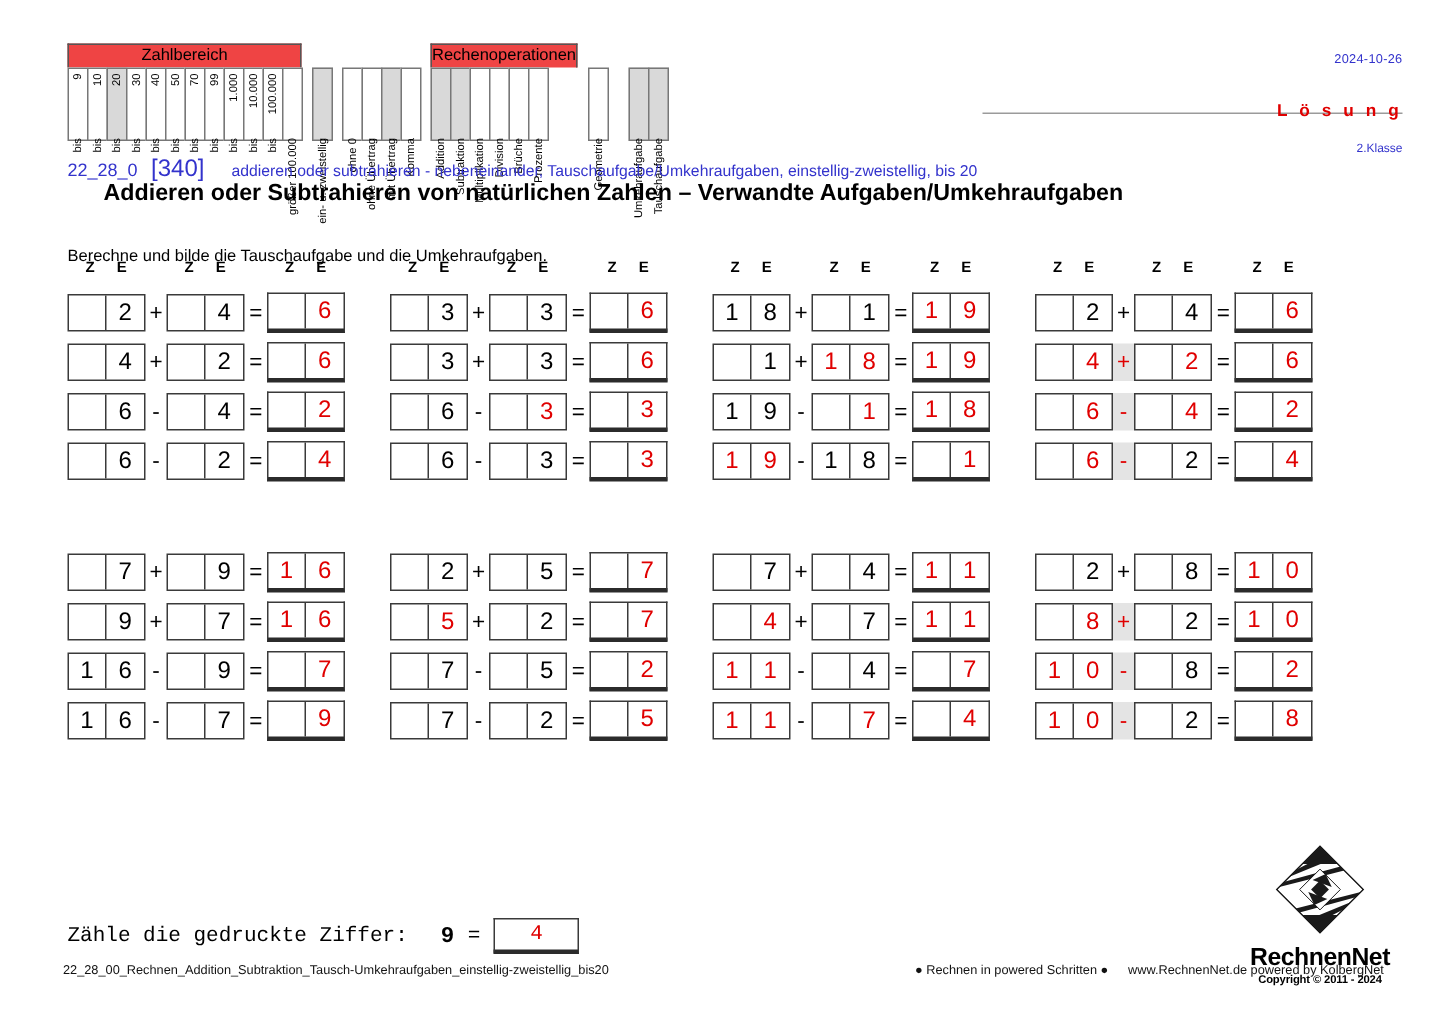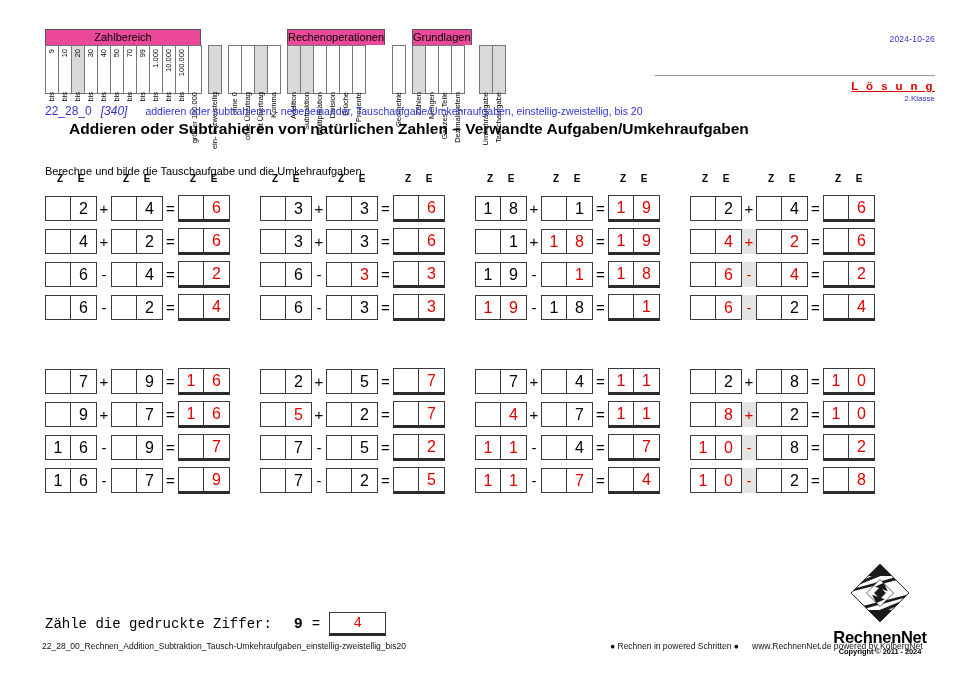--- a/index.html
+++ b/index.html
@@ -20,21 +20,21 @@
   }
   .cat-group{display:flex;flex-direction:column;}
   .cat-group-title{
     height:15px;line-height:15px;
     text-align:center;
     font-size:11px;
     color:#000;
     border-top:1px solid #555;
     border-left:1px solid #555;
     border-right:1px solid #555;
-    background:#ec4899;
+    background:#ef4444;
     white-space:nowrap;
   }
   .cat-group-title.blank{border:none;background:transparent;}
   .cat-cells{display:flex;}
   .cat-cell{
     width:14px;height:49px;
     border:1px solid #777;
     margin-right:-1px;
     background:#fff;
     position:relative;
@@ -59,38 +59,37 @@
   #date-stamp{
     position:absolute;right:28px;top:34px;
     font-size:8.5px;color:#3333cc;
     letter-spacing:.2px;
   }
   #hr-top{
     position:absolute;left:655px;top:75px;width:280px;height:0;
     border-top:1.5px solid #9b9b9b;
   }
   #solution-label{
-    position:absolute;right:28px;top:80px;
+    position:absolute;right:28px;top:68px;
     font-size:11.5px;color:#e00000;font-weight:bold;
     letter-spacing:2.4px;
-    text-decoration:underline;
   }
   #class-label{
     position:absolute;right:28px;top:94px;
     font-size:8px;color:#3333cc;
   }
 
   
   #meta-line{
     position:absolute;left:45px;top:104px;
     font-size:10.5px;color:#3333cc;
     white-space:nowrap;
   }
   #meta-line .code{font-size:12px;}
-  #meta-line .num{margin-left:9px;font-size:12px;font-style:italic;}
+  #meta-line .num{margin-left:9px;font-size:16px;}
   #meta-line .desc{margin-left:18px;}
   #main-title{
     position:absolute;left:45px;top:120px;
     font-size:15.5px;font-weight:bold;color:#000;
     white-space:nowrap;
     margin-left:24px;
   }
   #sub-title{
     position:absolute;left:45px;top:141px;
     font-size:11px;color:#000;
@@ -314,37 +313,20 @@
     <div class="cat-gap"></div>
     <div class="cat-group">
       <div class="cat-group-title blank"></div>
       <div class="cat-cells">
         <div class="cat-cell">
           <span class="lbl full">Geometrie</span>
         </div>
       </div>
     </div>
     <div class="cat-gap"></div>
-    <div class="cat-group">
-      <div class="cat-group-title">Grundlagen</div>
-      <div class="cat-cells">
-        <div class="cat-cell hl">
-          <span class="lbl full">Zahlen</span>
-        </div>
-        <div class="cat-cell">
-          <span class="lbl full">Mengen</span>
-        </div>
-        <div class="cat-cell">
-          <span class="lbl full">Ganzes / Teile</span>
-        </div>
-        <div class="cat-cell">
-          <span class="lbl full">Dezimalsystem</span>
-        </div>
-      </div>
-    </div>
     <div class="cat-gap"></div>
     <div class="cat-group">
       <div class="cat-group-title blank"></div>
       <div class="cat-cells">
         <div class="cat-cell hl">
           <span class="lbl full">Umkehraufgabe</span>
         </div>
         <div class="cat-cell hl">
           <span class="lbl full">Tauschaufgabe</span>
         </div>

